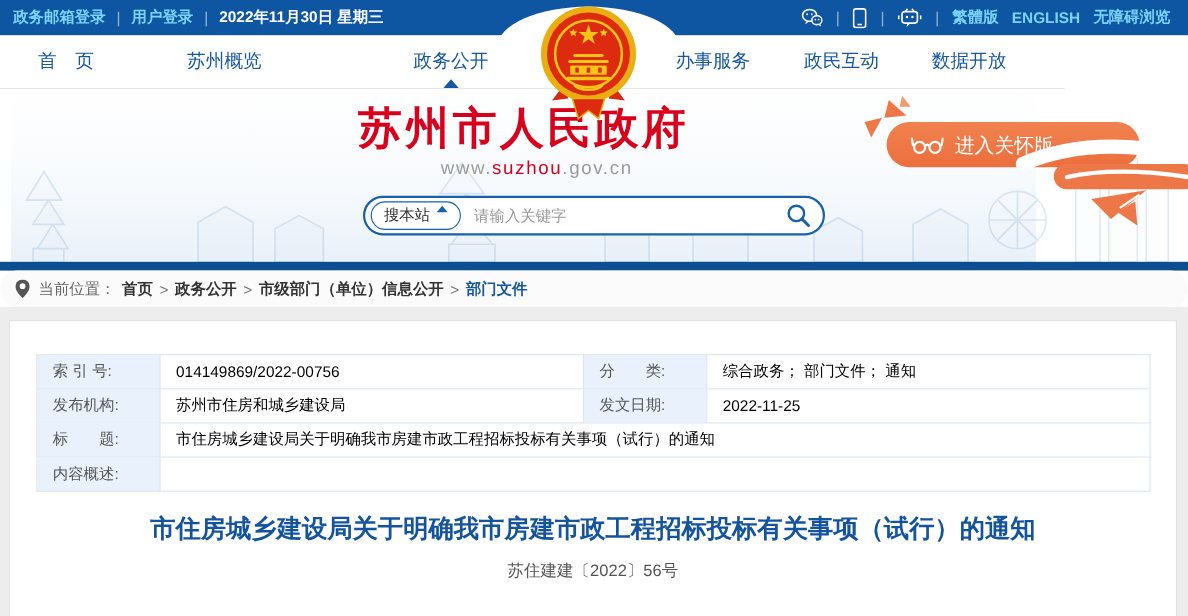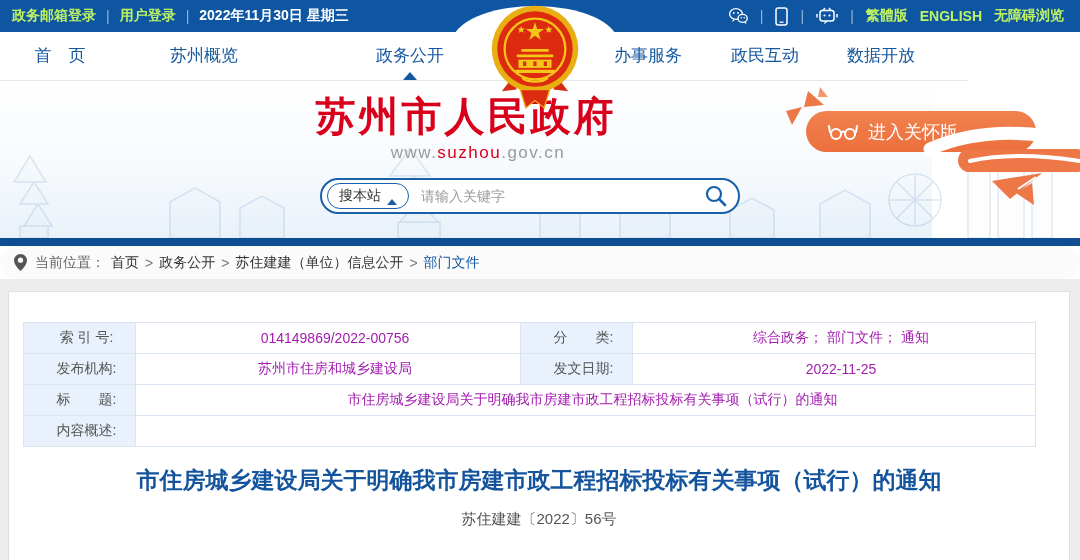--- a/index.html
+++ b/index.html
@@ -5,79 +5,79 @@
   html,body{margin:0;padding:0;}
   body{font-family:"Liberation Sans","DejaVu Sans",sans-serif;background:#ededed;}
   .page{position:relative;width:1080px;height:560px;overflow:hidden;background:#fff;}
 
   
   .topbar{position:absolute;left:0;top:0;width:1080px;height:32px;background:#0e56a2;z-index:5;}
   .topbar-left{position:absolute;left:12px;top:0;height:32px;display:flex;align-items:center;gap:10px;
     color:#fff;font-size:14px;font-weight:600;}
   .topbar-right{position:absolute;right:16px;top:0;height:32px;display:flex;align-items:center;gap:12px;
     color:#fff;font-size:14px;font-weight:600;}
-  .topbar a{color:#bef264;text-decoration:none;cursor:pointer;}
+  .topbar a{color:#7dd3fc;text-decoration:none;cursor:pointer;}
   .tsep{color:rgba(255,255,255,.55);font-weight:400;}
   .tico{display:inline-flex;align-items:center;cursor:pointer;}
 
   
   .nav{position:absolute;left:0;top:32px;width:968px;height:48px;background:#fff;border-bottom:1px solid #e3e7ec;z-index:4;}
   .nav-item{position:absolute;top:0;height:48px;line-height:48px;transform:translateX(-50%);
     color:#1658a0;font-size:17px;font-weight:500;cursor:pointer;white-space:nowrap;}
   .nav-tri{position:absolute;left:50%;bottom:0;transform:translateX(-50%);width:0;height:0;
     border-left:7px solid transparent;border-right:7px solid transparent;border-bottom:8px solid #1658a0;}
 
   
   .notch{position:absolute;left:452px;top:6px;width:166px;height:74px;background:#fff;border-radius:50%;z-index:6;}
   .emblem{position:absolute;left:489px;top:3px;width:92px;z-index:7;}
 
   
-  .masthead{position:absolute;left:0;top:81px;width:932px;height:157px;
+  .masthead{position:absolute;left:10px;top:81px;width:932px;height:157px;
     background:linear-gradient(#ffffff 0%,#f7fafd 55%,#e9f1f9 100%);z-index:1;}
   .skyline{position:absolute;left:0;bottom:0;width:1080px;height:96px;}
   .site-title{position:absolute;left:0;right:0;top:8px;text-align:center;margin:0;
     color:#d9001b;font-size:40px;font-weight:700;letter-spacing:3px;}
   .site-url{position:absolute;left:0;right:0;top:62px;text-align:center;
     font-size:17px;letter-spacing:1.5px;color:#9a9a9a;padding-left:24px;}
   .site-url .hl{color:#d9001b;}
 
   .searchbar{position:absolute;left:320px;top:97px;width:420px;height:36px;background:#fff;
     border:2px solid #1760aa;border-radius:20px;display:flex;align-items:center;box-sizing:border-box;z-index:3;}
-  .scope{display:inline-flex;align-items:flex-end;gap:6px;margin-left:5px;padding:3px 11px;
+  .scope{display:inline-flex;align-items:flex-start;gap:6px;margin-left:5px;padding:3px 11px;
     border:1px solid #1760aa;border-radius:14px;color:#333;font-size:14px;cursor:pointer;white-space:nowrap;}
   .scope-tri{width:0;height:0;border-left:5px solid transparent;border-right:5px solid transparent;
     border-bottom:6px solid #1760aa;}
   .searchbar input{flex:1;border:none;outline:none;background:transparent;margin-left:10px;
     font-size:14px;color:#701a75;font-family:inherit;}
   .searchbar input::placeholder{color:#9a9a9a;}
   .mag{margin-right:10px;cursor:pointer;display:inline-flex;}
 
   .care-btn{position:absolute;left:806px;top:111px;width:230px;height:41px;border-radius:21px;
     background:linear-gradient(#f0824f,#ec6f3c);display:flex;align-items:center;gap:10px;
     padding-left:22px;box-sizing:border-box;color:#fff;font-size:18px;font-weight:400;cursor:pointer;z-index:2;}
   .care-deco{position:absolute;left:780px;top:85px;width:300px;height:135px;pointer-events:none;z-index:3;}
 
   
   .blue-strip{position:absolute;left:0;top:238px;width:1080px;height:8px;background:#0d4e91;z-index:2;}
   .breadcrumb{position:absolute;left:0;top:246px;width:1080px;height:33px;background:#fbfbfb;
     display:flex;align-items:center;font-size:14px;color:#666;z-index:2;border-radius:16px;}
   .breadcrumb .pin{margin:0 8px 0 14px;display:inline-flex;}
-  .crumb{color:#333;cursor:pointer;margin:16px 6px;}
+  .crumb{color:#333;cursor:pointer;margin:16px 6px;font-weight:bold;}
   .crumb.current{color:#1658a0;}
   .csep{color:#777;}
   .lower-bg{position:absolute;left:0;top:279px;width:1080px;height:281px;background:#ededed;}
 
   
   .card{position:absolute;left:8px;top:291px;width:1062px;height:300px;background:#fff;
     border:1px solid #e0e0e0;box-sizing:border-box;z-index:2;}
-  .meta-table{margin:30px 24px 0 14px;width:1012px;border-collapse:collapse;table-layout:fixed;font-size:14px;text-align:center;}
+  .meta-table{margin:30px 24px 0 24px;width:1012px;border-collapse:collapse;table-layout:fixed;font-size:14px;}
   .meta-table td{border:1px solid #d9e5f1;height:31px;padding:0 0 0 14px;box-sizing:border-box;
     white-space:nowrap;overflow:hidden;}
   td.lbl{background:#e9f2fc;color:#555;width:112px;}
-  td.val{color:#a21caf;border-radius:15px;}
+  td.val{color:#000000;border-radius:15px;}
   .doc-title{margin:18px 20px 0 20px;text-align:center;color:#14549c;font-size:23px;font-weight:700;}
   .doc-num{margin:14px 0 0 0;text-align:center;color:#555;font-size:15px;}
 </style>
 </head>
 <body>
 
 <div class="page">
 
   <header class="topbar">
     <div class="topbar-left">
@@ -230,21 +230,21 @@
       <svg width="13" height="17" viewBox="0 0 13 17">
         <path d="M6.5 0 C2.9 0 0 2.9 0 6.4 C0 11 6.5 17 6.5 17 S13 11 13 6.4 C13 2.9 10.1 0 6.5 0 Z" fill="#555"></path>
         <circle cx="6.5" cy="6.2" r="2.6" fill="#fbfbfb"></circle>
       </svg>
     </span>
     <span>当前位置：</span>
     <span class="crumb">首页</span>
     <span class="csep">&gt;</span>
     <span class="crumb">政务公开</span>
     <span class="csep">&gt;</span>
-    <span class="crumb">苏住建建（单位）信息公开</span>
+    <span class="crumb">市级部门（单位）信息公开</span>
     <span class="csep">&gt;</span>
     <span class="crumb current">部门文件</span>
   </div>
   <div class="lower-bg"></div>
 
   <main class="card">
     <table class="meta-table">
       <colgroup>
           <col style="width:112px">
           <col style="width:385px">

